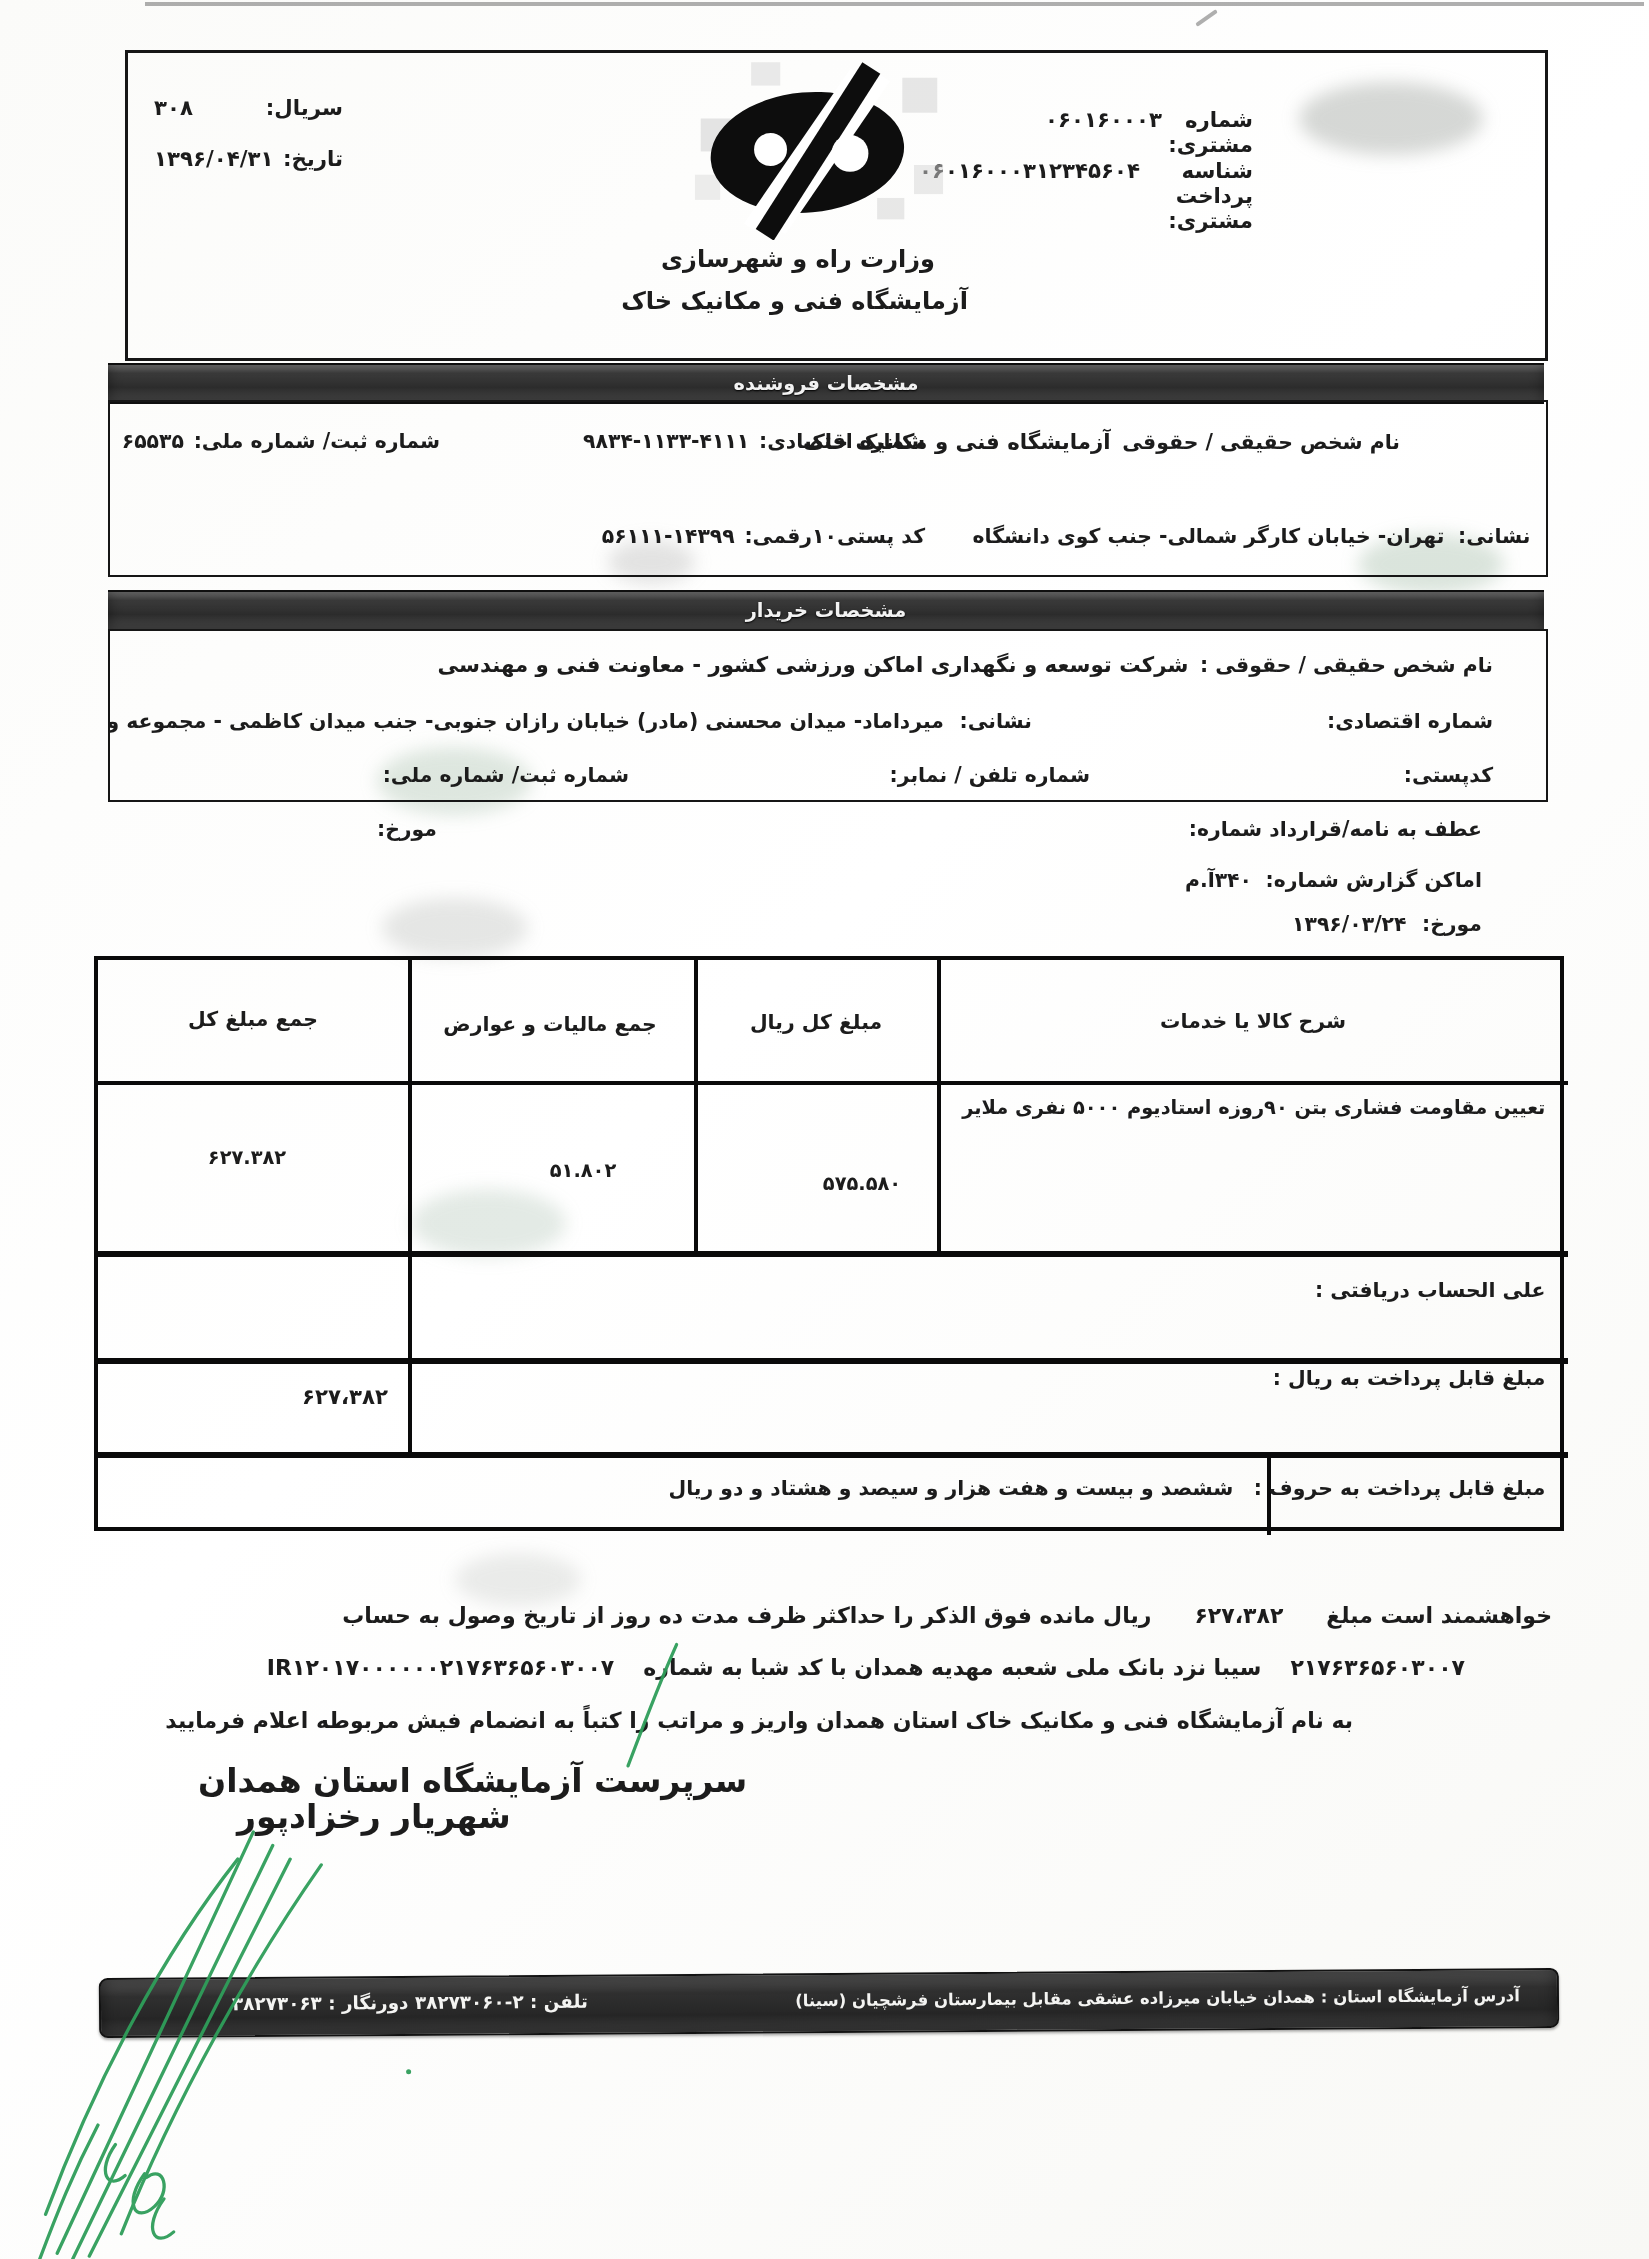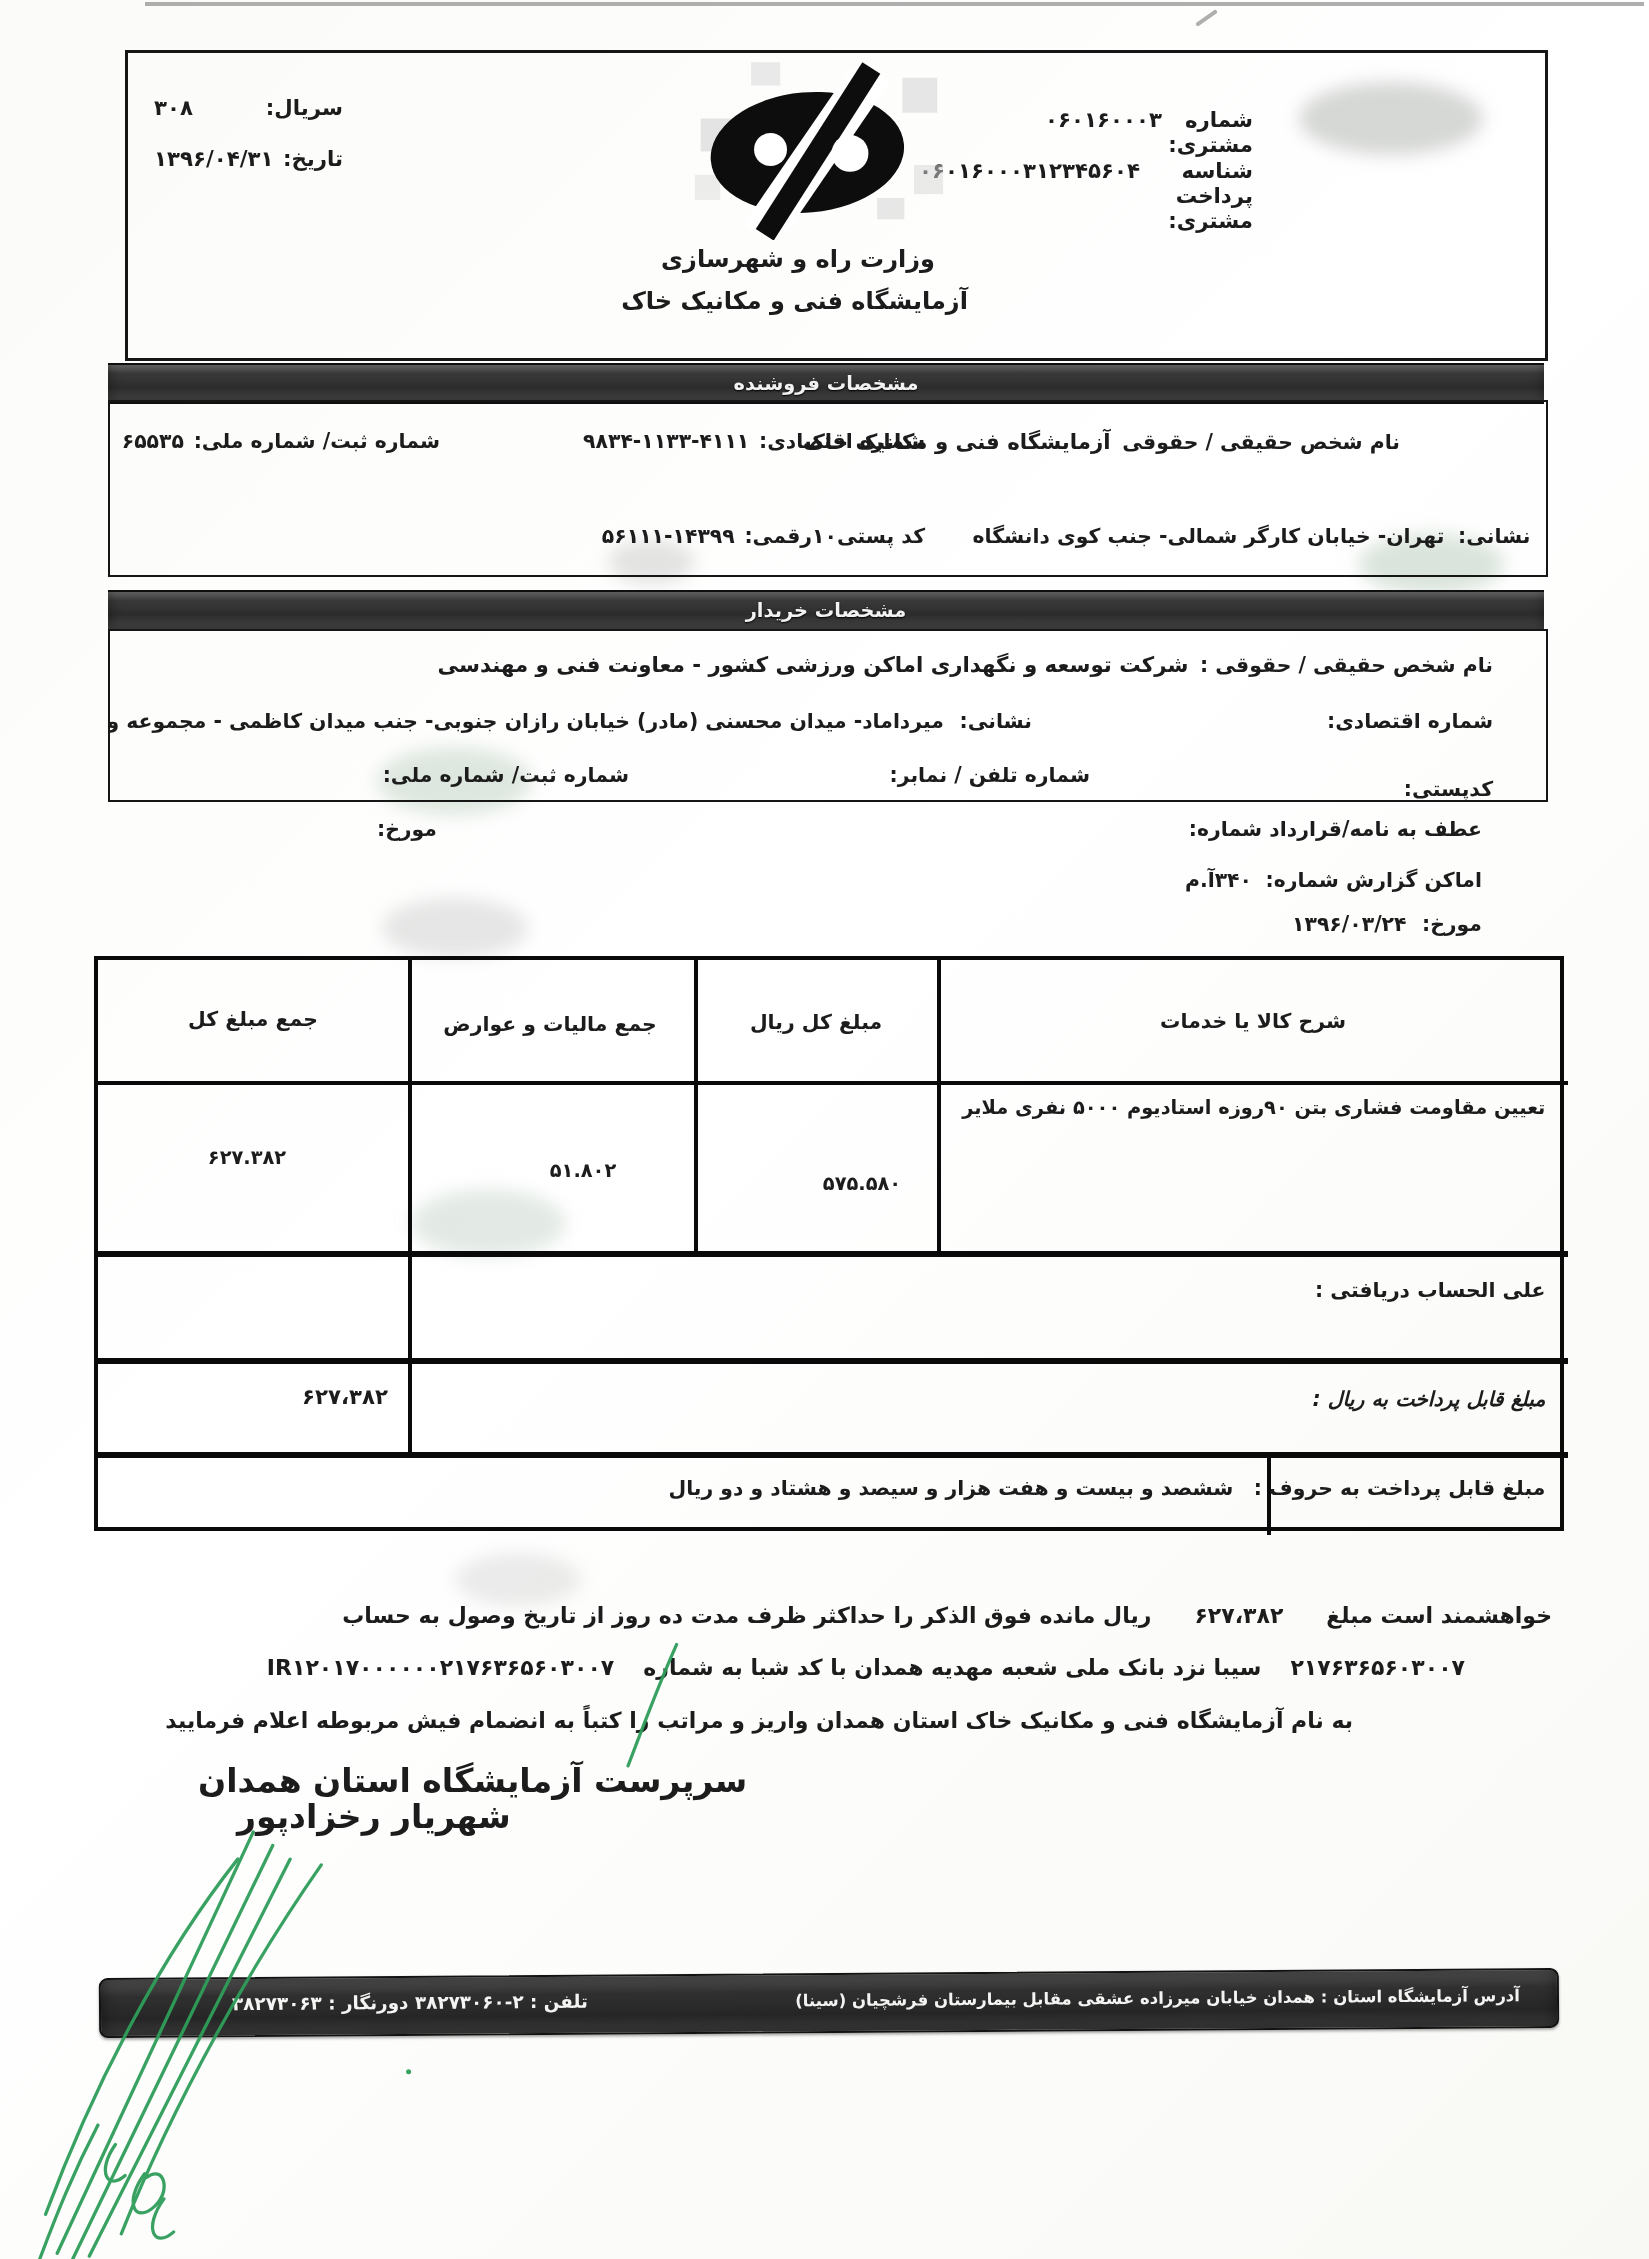--- a/index.html
+++ b/index.html
@@ -128,21 +128,21 @@
       <span>نام شخص حقیقی / حقوقی :</span>
       <span class="b" style="font-size:21.3px;">شرکت توسعه و نگهداری اماکن ورزشی کشور - معاونت فنی و مهندسی</span>
     </div>
     <div class="grp fs21" style="right:53px;top:78px;">
       <span>شماره اقتصادی:</span>
     </div>
     <div class="grp fs21" style="right:514px;top:78px;gap:15.5px;">
       <span>نشانی:</span>
       <span>میرداماد- میدان محسنی (مادر) خیابان رازان جنوبی- جنب میدان کاظمی - مجموعه ورزشی</span>
     </div>
-    <div class="grp fs21" style="right:53px;top:132px;margin-top:14px;">
+    <div class="grp fs21" style="right:53px;top:132px;">
       <span>کدپستی:</span>
     </div>
     <div class="grp fs21" style="right:456px;top:132px;">
       <span>شماره تلفن / نمابر:</span>
     </div>
     <div class="grp fs21" style="right:917px;top:132px;">
       <span>شماره ثبت/ شماره ملی:</span>
     </div>
   </div>
 
@@ -178,21 +178,21 @@
     <div class="cellc fs21" style="left:452px;top:52px;">جمع مالیات و عوارض</div>
     <div class="cellc fs21" style="left:155px;top:47px;">جمع مبلغ کل</div>
 
     <div class="abs b fs20" style="right:14.6px;top:136px;direction:rtl;white-space:nowrap;">تعیین مقاومت فشاری بتن ۹۰روزه  استادیوم ۵۰۰۰ نفری ملایر</div>
     <div class="cellc fs20" style="left:149px;top:186px;">۶۲۷.۳۸۲</div>
     <div class="cellc fs20" style="left:485px;top:199px;">۵۱.۸۰۲</div>
     <div class="cellc fs20" style="left:764px;top:212px;">۵۷۵.۵۸۰</div>
 
     <div class="abs b fs21" style="right:14.6px;top:318px;direction:rtl;">علی الحساب دریافتی :</div>
 
-    <div class="abs b fs21" style="right:14.6px;top:427px;direction:rtl;font-style:italic;">مبلغ قابل پرداخت به ریال :</div>
+    <div class="abs b fs21" style="right:14.6px;top:406px;direction:rtl;">مبلغ قابل پرداخت به ریال :</div>
     <div class="cellc fs22" style="left:247px;top:424px;">۶۲۷،۳۸۲</div>
 
     <div class="abs b fs21" style="right:14.6px;top:516px;direction:rtl;">مبلغ قابل پرداخت به حروف :</div>
     <div class="abs b fs21" style="left:0;top:516px;width:1150px;text-align:right;direction:rtl;padding-right:14.6px;box-sizing:border-box;">ششصد و بیست و هفت هزار و سیصد و هشتاد و دو ریال</div>
   </div>
 
   <div class="grp fs23" style="right:97px;top:1603px;gap:43px;">
     <span>خواهشمند است مبلغ</span>
     <span>۶۲۷،۳۸۲</span>
     <span>ریال مانده فوق الذکر را حداکثر ظرف مدت ده روز از تاریخ وصول به حساب</span>

